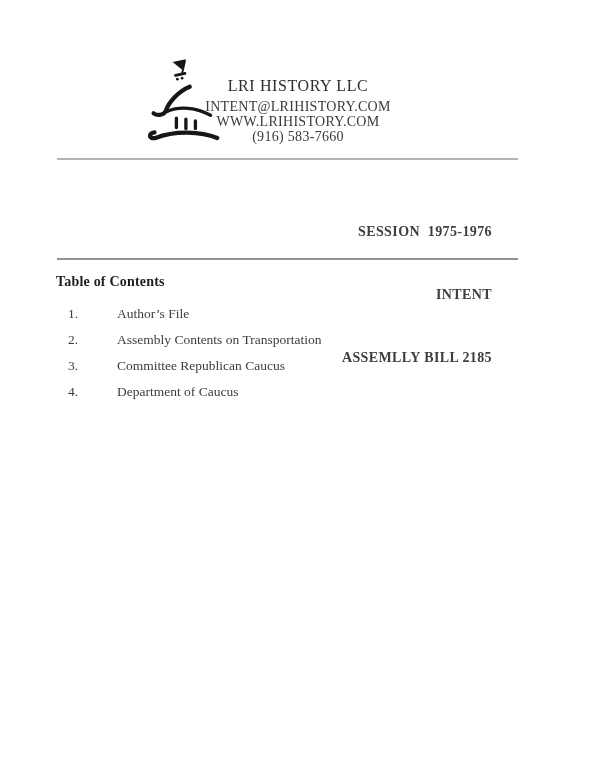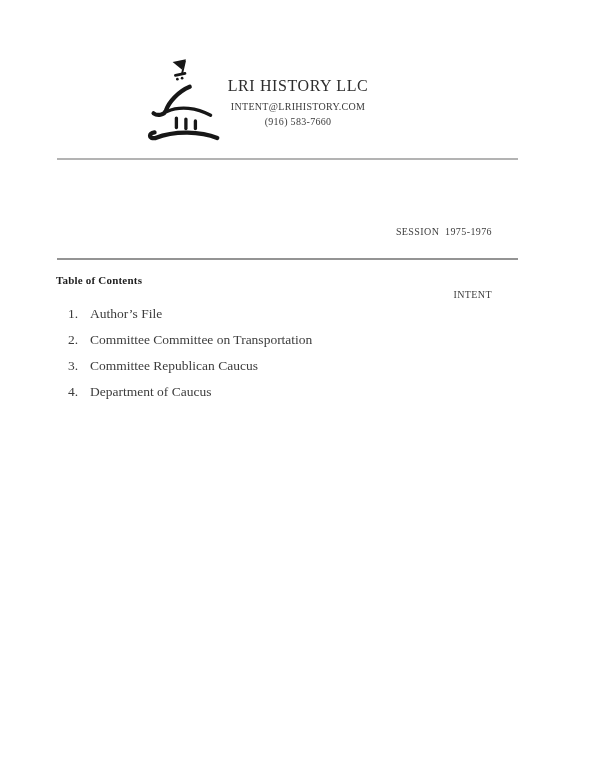--- a/index.html
+++ b/index.html
@@ -32,21 +32,21 @@
     text-align: center;
     color: #3a3a3a;
   }
   .org-name {
     font-size: 16px;
     letter-spacing: 0.6px;
     color: #2d2d2d;
     line-height: 19px;
   }
   .org-contact {
-    font-size: 10px;
+    font-size: 14px;
     letter-spacing: 0.3px;
     margin-top: 4px;
     line-height: 11px;
   }
   .org-contact.first { margin-top: 6px; }
 
   
   .rule {
     position: absolute;
     left: 57px;
@@ -55,55 +55,55 @@
   }
   .rule-1 { top: 158px; background: #b3b3b3; }
   .rule-2 { top: 258px; background: #949494; }
 
   
   .case-block {
     position: absolute;
     top: 179px;
     right: 108px;
     text-align: right;
-    font-weight: normal;
-    font-size: 10px;
+    font-weight: bold;
+    font-size: 14px;
     line-height: 21px;
     letter-spacing: 0.4px;
     color: #3e3e3e;
     white-space: pre;
   }
 
   
   .toc-heading {
     position: absolute;
     left: 56px;
     top: 274px;
-    font-size: 11px;
+    font-size: 14px;
     font-weight: bold;
     letter-spacing: 0.2px;
     color: #1e1e1e;
   }
   .toc-list {
     position: absolute;
     left: 68px;
     top: 301px;
     font-size: 13.5px;
     color: #3c3c3c;
   }
   .toc-row {
     display: flex;
     height: 26px;
     align-items: center;
   }
   .toc-num {
     width: 22px;
     flex: 0 0 22px;
   }
-  .toc-label { flex: 1; }
+  .toc-label { flex: 1; margin-left: 27px; }
 </style>
 </head>
 <body>
 
 <div class="page">
 
   <svg class="logo" viewBox="0 0 80 90" fill="none" xmlns="http://www.w3.org/2000/svg">
 
     <path d="M28,4 L42,1 L38,12 Z" fill="#171717"></path>
     <path d="M41,3 L38,16" stroke="#171717" stroke-width="2" stroke-linecap="round"></path>
@@ -119,42 +119,44 @@
     <path d="M32,63 L32,73" stroke="#171717" stroke-width="3.5" stroke-linecap="round"></path>
     <path d="M42,64 L42,74" stroke="#171717" stroke-width="3.5" stroke-linecap="round"></path>
     <path d="M52,66 L52,74" stroke="#171717" stroke-width="3.5" stroke-linecap="round"></path>
 
     <path d="M9,78 C3,79 2,85 10,84 C30,76 58,77 75,84" stroke="#171717" stroke-width="4.5" stroke-linecap="round"></path>
   </svg>
 
   <div class="org-block">
     <div class="org-name">LRI HISTORY LLC</div>
     <div class="org-contact first">INTENT@LRIHISTORY.COM</div>
+    <div class="org-contact">WWW.LRIHISTORY.COM</div>
     <div class="org-contact">(916) 583-7660</div>
   </div>
 
   <div class="rule rule-1"></div>
 
   <div class="case-block">
     <div>SESSION  1975-1976</div>
     <div>INTENT</div>
+    <div>ASSEMLLY BILL 2185</div>
   </div>
 
   <div class="rule rule-2"></div>
 
   <div class="toc-heading">Table of Contents</div>
 
   <div class="toc-list">
     <div class="toc-row">
       <span class="toc-num">1.</span>
       <span class="toc-label">Author’s File</span>
     </div>
     <div class="toc-row">
       <span class="toc-num">2.</span>
-      <span class="toc-label">Committee Committee on Transportation</span>
+      <span class="toc-label">Assembly Contents on Transportation</span>
     </div>
     <div class="toc-row">
       <span class="toc-num">3.</span>
       <span class="toc-label">Committee Republican Caucus</span>
     </div>
     <div class="toc-row">
       <span class="toc-num">4.</span>
       <span class="toc-label">Department of Caucus</span>
     </div>
   </div>

